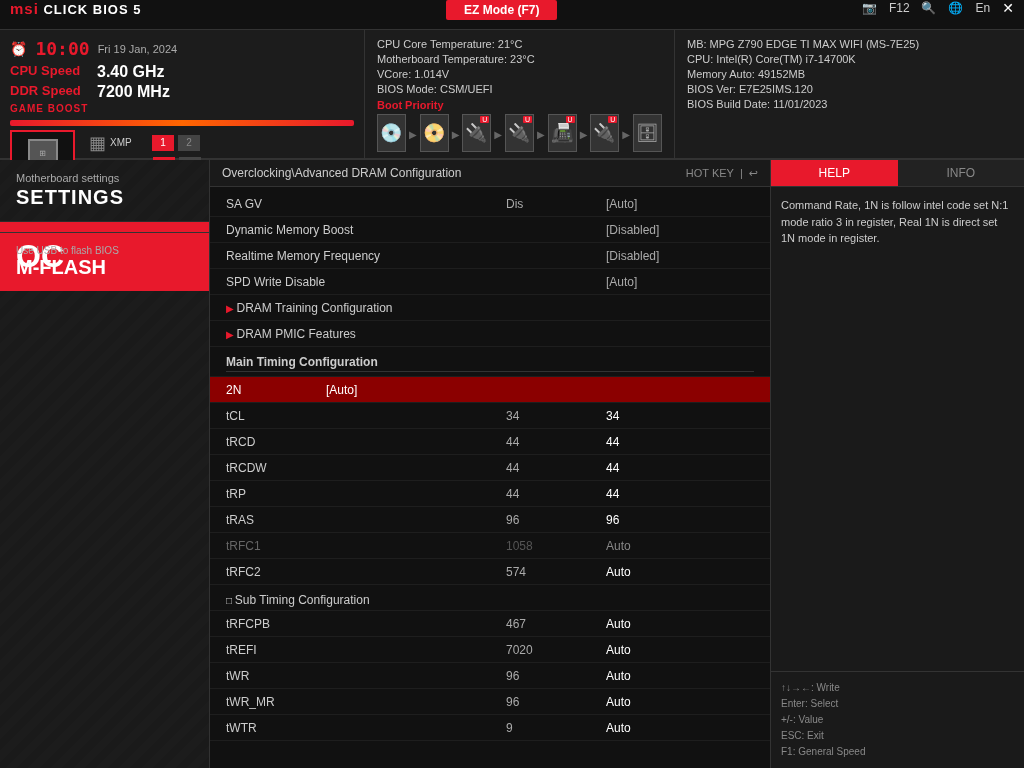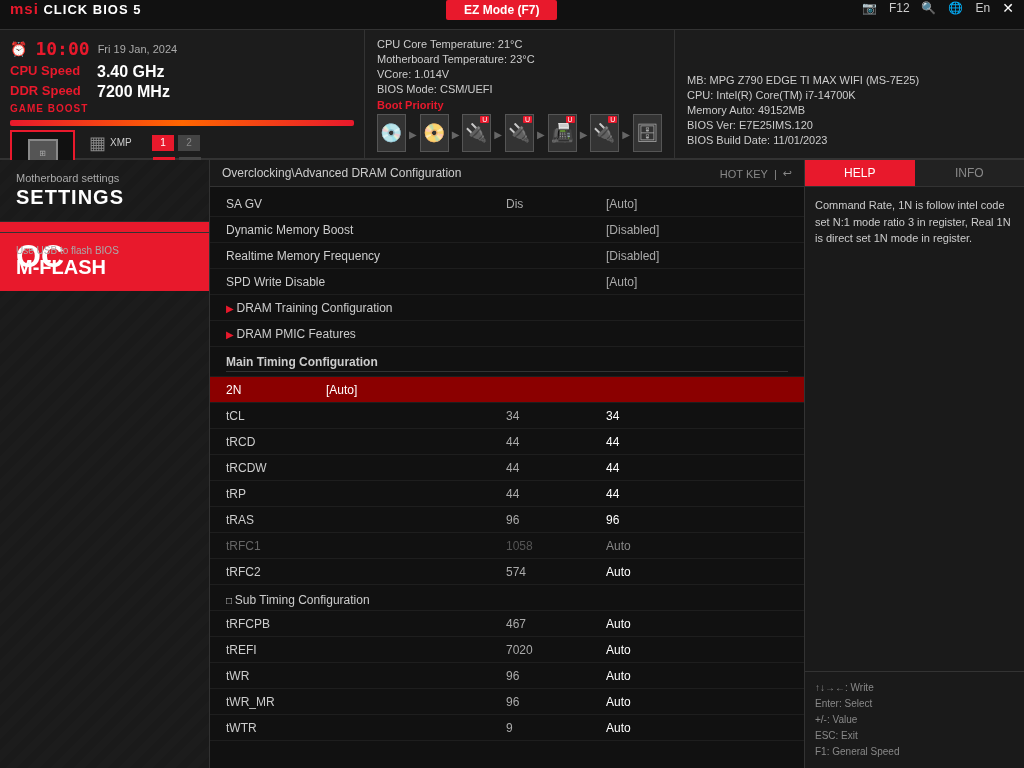--- a/index.html
+++ b/index.html
@@ -161,21 +161,20 @@
       color: #ccc;
     }
     .header-mid div { margin-bottom: 3px; }
 
     
     .header-right {
       flex: 1;
       padding: 8px 12px;
       font-size: 11px;
       color: #ccc;
-      margin-top: 36px;
     }
     .header-right div { margin-bottom: 3px; }
 
     
     .boot-priority-section {
       margin-top: 4px;
     }
     .boot-priority-label {
       color: #e8192c;
       font-size: 11px;
@@ -282,21 +281,21 @@
       flex: 1;
       background: #111;
       display: flex;
       flex-direction: column;
     }
 
     .breadcrumb-bar {
       background: #1a1a1a;
       padding: 6px 12px;
       display: flex;
-      align-items: flex-end;
+      align-items: center;
       justify-content: space-between;
       border-bottom: 1px solid #333;
     }
     .breadcrumb-text { color: #ccc; font-size: 12px; }
     .hotkey-section { display: flex; align-items: center; gap: 6px; color: #888; font-size: 11px; }
 
     .settings-table {
       flex: 1;
       overflow-y: auto;
       padding: 4px 0;
@@ -338,21 +337,21 @@
       color: #ccc;
       font-size: 12px;
       font-weight: bold;
       border-bottom: 1px solid #333;
       padding-bottom: 2px;
       width: 100%;
     }
 
     
     .right-panel {
-      width: 220px;
+      width: 254px;
       background: #1a1a1a;
       border-left: 1px solid #333;
       display: flex;
       flex-direction: column;
     }
     .right-panel-tabs {
       display: flex;
       border-bottom: 1px solid #333;
     }
     .right-tab {

